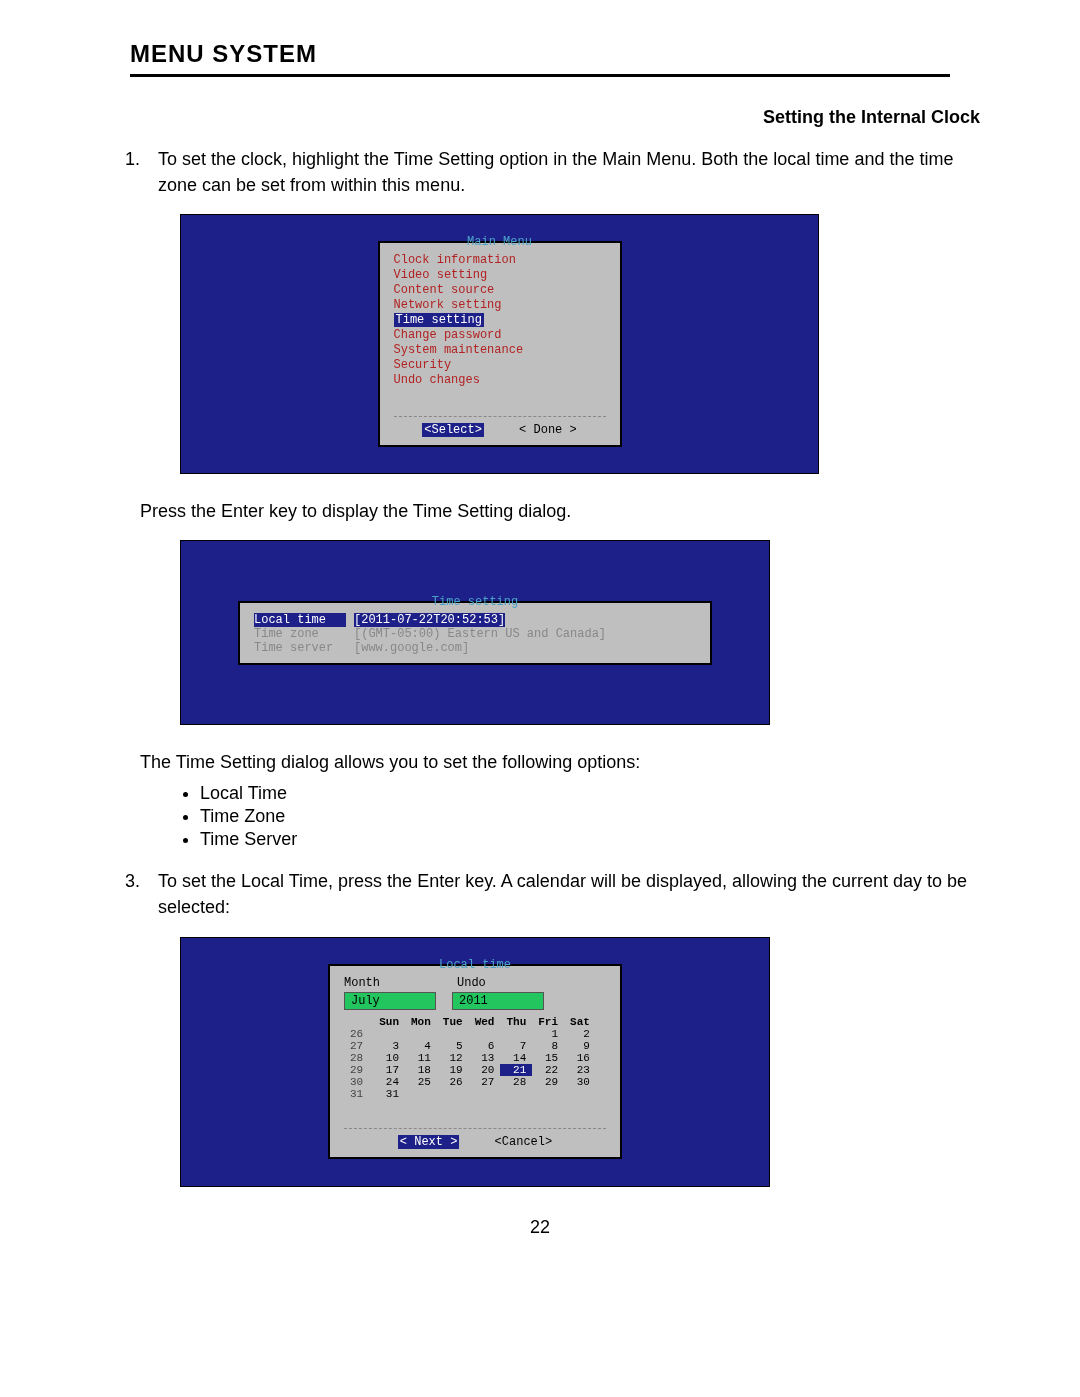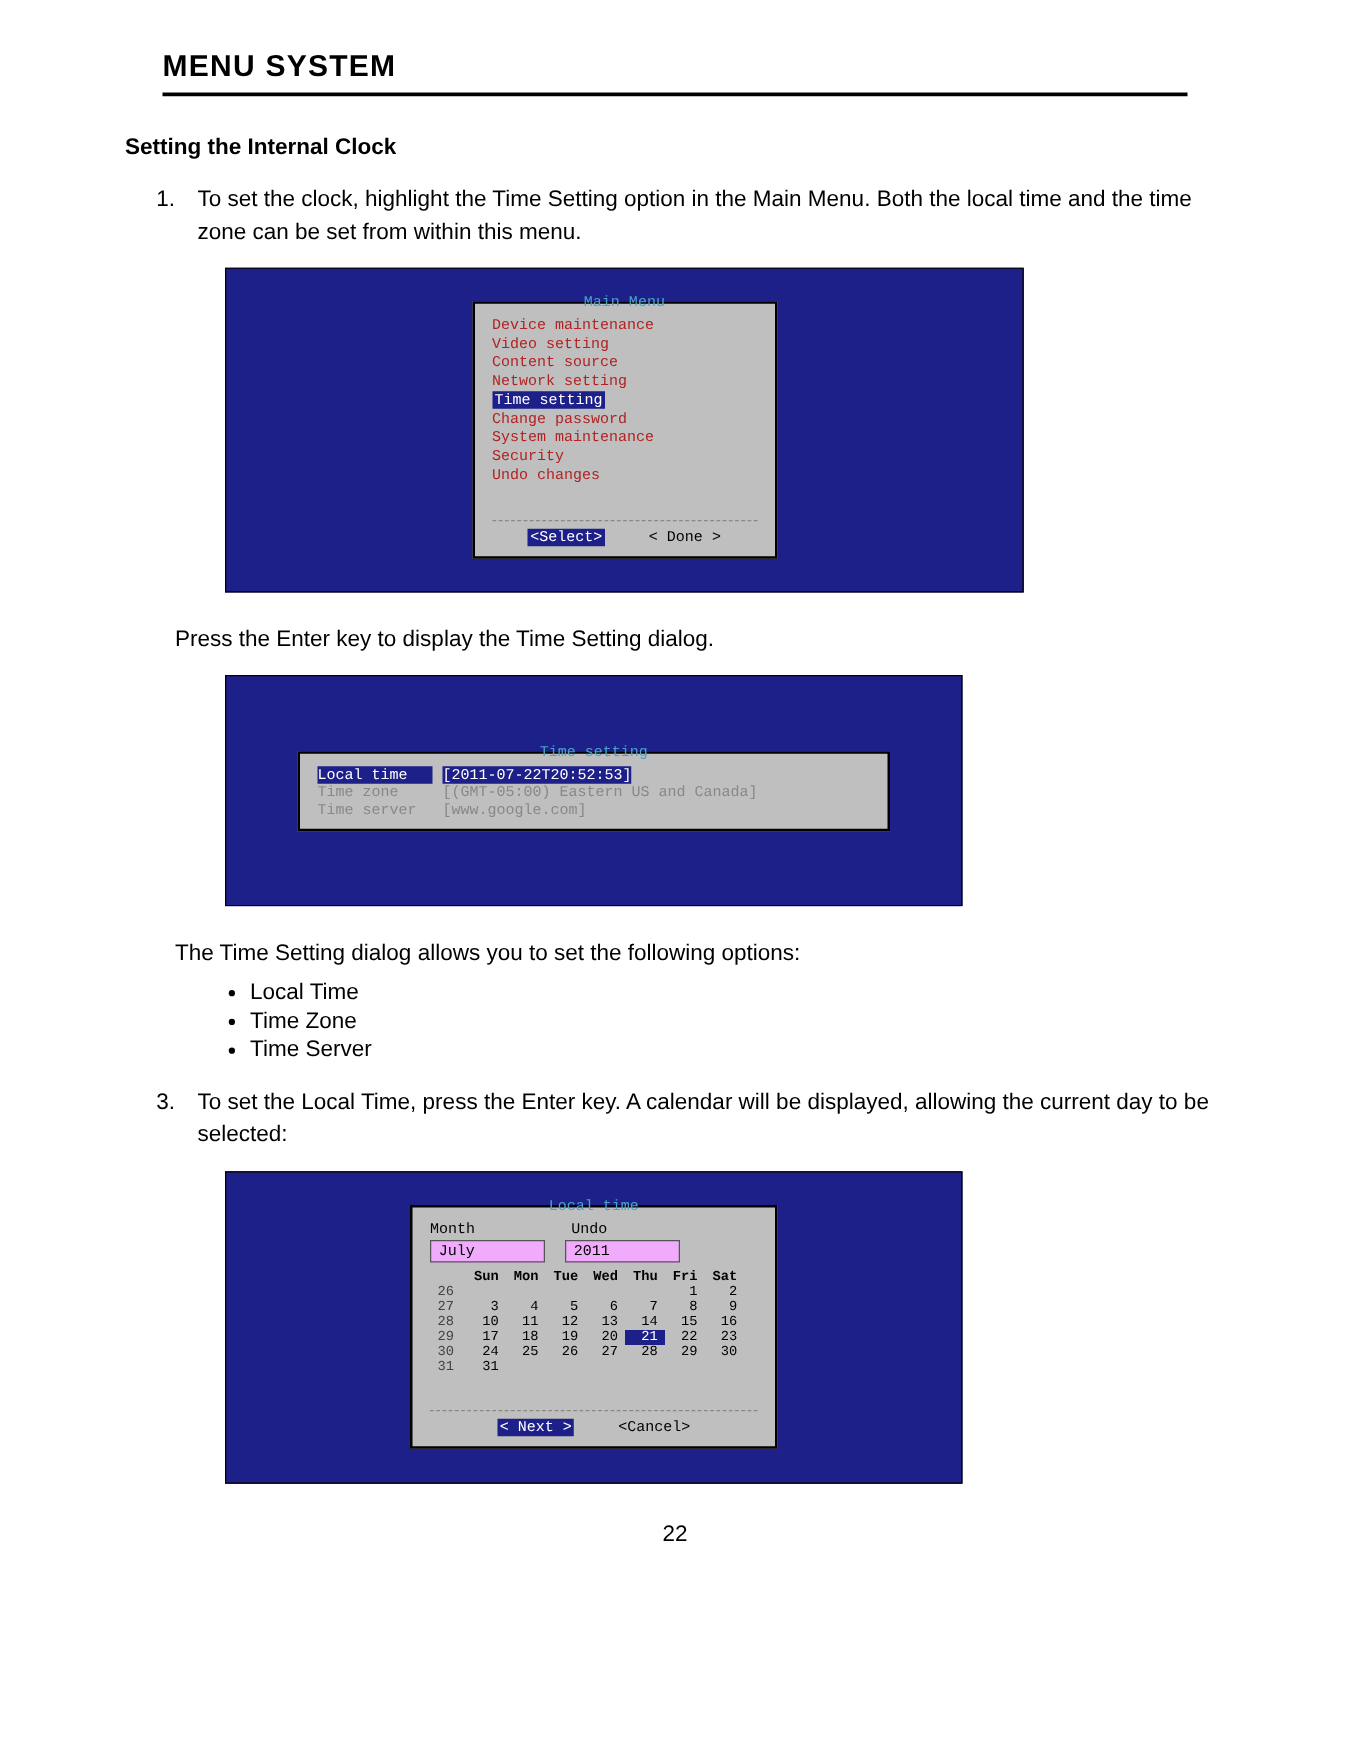--- a/index.html
+++ b/index.html
@@ -1,18 +1,18 @@
 <!DOCTYPE html>
 <html><head>
 <meta charset="utf-8">
 <style>
 html,body{margin:0;padding:0;background:#fff;font-family:Arial,Helvetica,sans-serif;color:#000}
 .page{width:1080px;min-height:1397px;margin:0 auto;padding:40px 100px 40px 100px;box-sizing:border-box;position:relative}
 .header{font-size:24px;font-weight:700;letter-spacing:1px;padding-bottom:6px;border-bottom:3px solid #000;margin:0 30px 30px}
-.section-title{text-align:left;font-weight:700;font-size:18px;margin:0 0 18px}
+.section-title{text-align:right;font-weight:700;font-size:18px;margin:0 0 18px}
 .body-text{font-size:18px;line-height:1.45}
 .num-item{display:flex;margin-bottom:8px}
 .num{width:40px;flex:none;text-align:right;padding-right:18px}
 .ol-body{flex:1}
 ul.bullets{margin:8px 0 18px 28px;padding:0}
 ul.bullets li{list-style:disc;margin:2px 0;font-size:18px}
 .shot{background:#1d2088;margin:16px auto 24px;box-shadow:inset 0 0 0 1px #000}
 .shot-inner{position:relative;height:100%;display:flex;align-items:center;justify-content:center}
 
 .panel{background:#bfbfbf;border:2px solid #000;font-family:"Courier New",monospace;font-size:12px;color:#000;position:relative}
@@ -25,21 +25,21 @@
 .btn.sel{background:#1d2088;color:#fff;padding:0 2px}
 
 .kv{display:flex}
 .kv .k{width:92px}
 .kv .k.sel{background:#1d2088;color:#fff}
 .kv .v.sel{background:#1d2088;color:#fff}
 .kv-dim{color:#888}
 
 .cal .lbls{display:flex;gap:77px;margin-bottom:2px}
 .cal .inputs{display:flex;gap:16px;margin-bottom:6px}
-.cal .inp{border:1px solid #555;background:#f0abfc;padding:1px 6px;min-width:78px}
+.cal .inp{border:1px solid #555;background:#22c55e;padding:1px 6px;min-width:78px}
 .cal table{border-collapse:collapse;font-size:11px}
 .cal th,.cal td{padding:0 6px;text-align:right}
 .cal th{font-weight:700}
 .cal .wk{color:#444;padding-right:10px}
 .cal .today{background:#1d2088;color:#fff}
 .page-num{text-align:center;font-size:18px;margin-top:30px}
 </style>
 </head>
 <body>
 <div class="page">
@@ -51,21 +51,21 @@
   <div class="num">1.</div>
   <div class="ol-body">To set the clock, highlight the Time Setting option in the Main Menu.  Both the local time and the time zone can be set from within this menu.</div>
 </div>
 
 <div class="shot" style="width:639px;height:260px;margin-left:80px">
  <div class="shot-inner">
   <div class="panel" style="width:240px">
     <div class="title">Main Menu</div>
     <div class="body">
       <div class="menu-list" id="mm-list">
-              <div>Device maintenance</div>
+              <div>Clock information</div>
               <div>Video setting</div>
               <div>Content source</div>
               <div>Network setting</div>
               <div><span class="sel">Time setting</span></div>
               <div>Change password</div>
               <div>System maintenance</div>
               <div>Security</div>
               <div>Undo changes</div>
             </div>
       <div class="btn-row">

